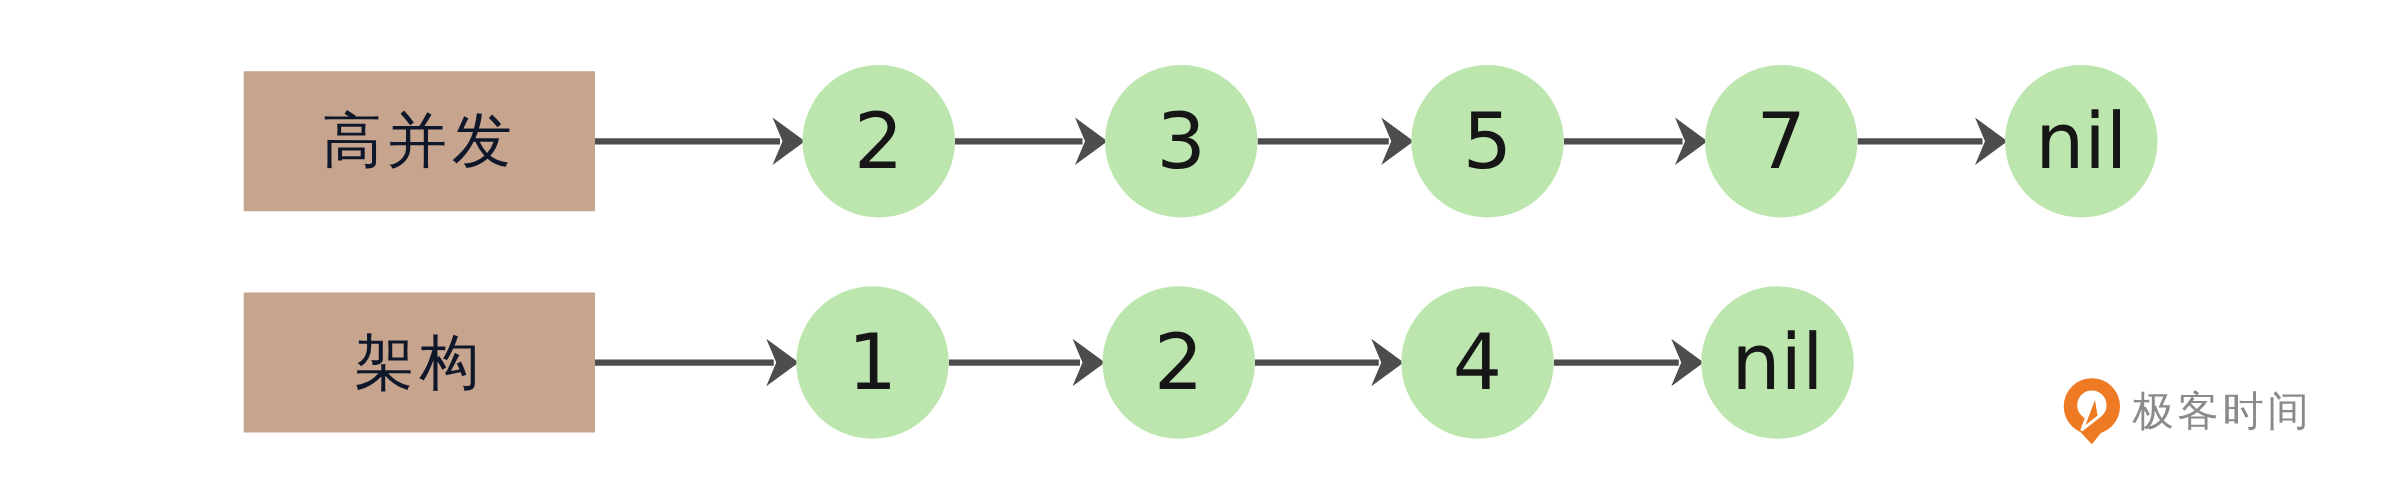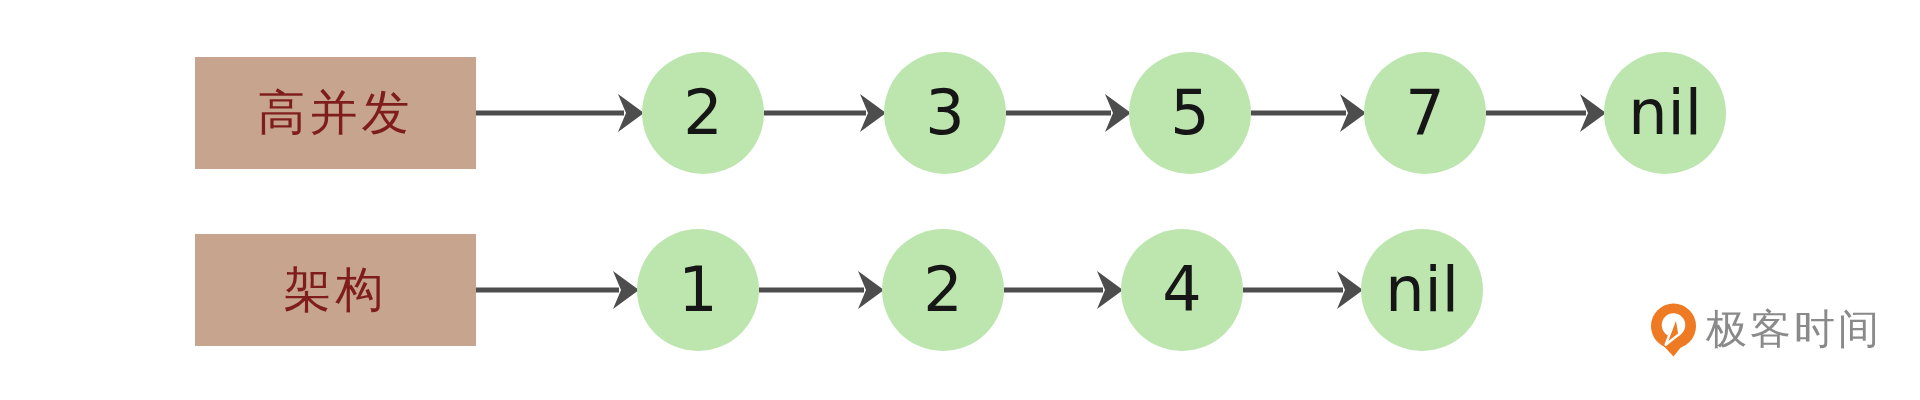--- a/index.html
+++ b/index.html
@@ -17,21 +17,21 @@
   }
   .label-box {
     position: absolute;
     left: 195px;
     width: 281px;
     height: 112px;
     background: #c7a48d;
     display: flex;
     align-items: center;
     justify-content: center;
-    color: #7f1d1d;
+    color: #0f172a;
     font-size: 48px;
     letter-spacing: 4px;
     white-space: nowrap;
   }
   .box-row1 { top: 57px; }
   .box-row2 { top: 234px; text-align: right; }
   .node {
     position: absolute;
     width: 122px;
     height: 122px;
@@ -54,21 +54,21 @@
   .row2 .arrow { top: 270px; }
   .logo {
     position: absolute;
     left: 1650px;
     top: 302px;
     display: flex;
     align-items: center;
     gap: 9px;
   }
   .logo-text {
-    font-size: 41px;
+    font-size: 33px;
     color: #8a8a8a;
     letter-spacing: 3px;
     white-space: nowrap;
   }
 </style>
 </head>
 <body>
 
 <div class="canvas">
 

